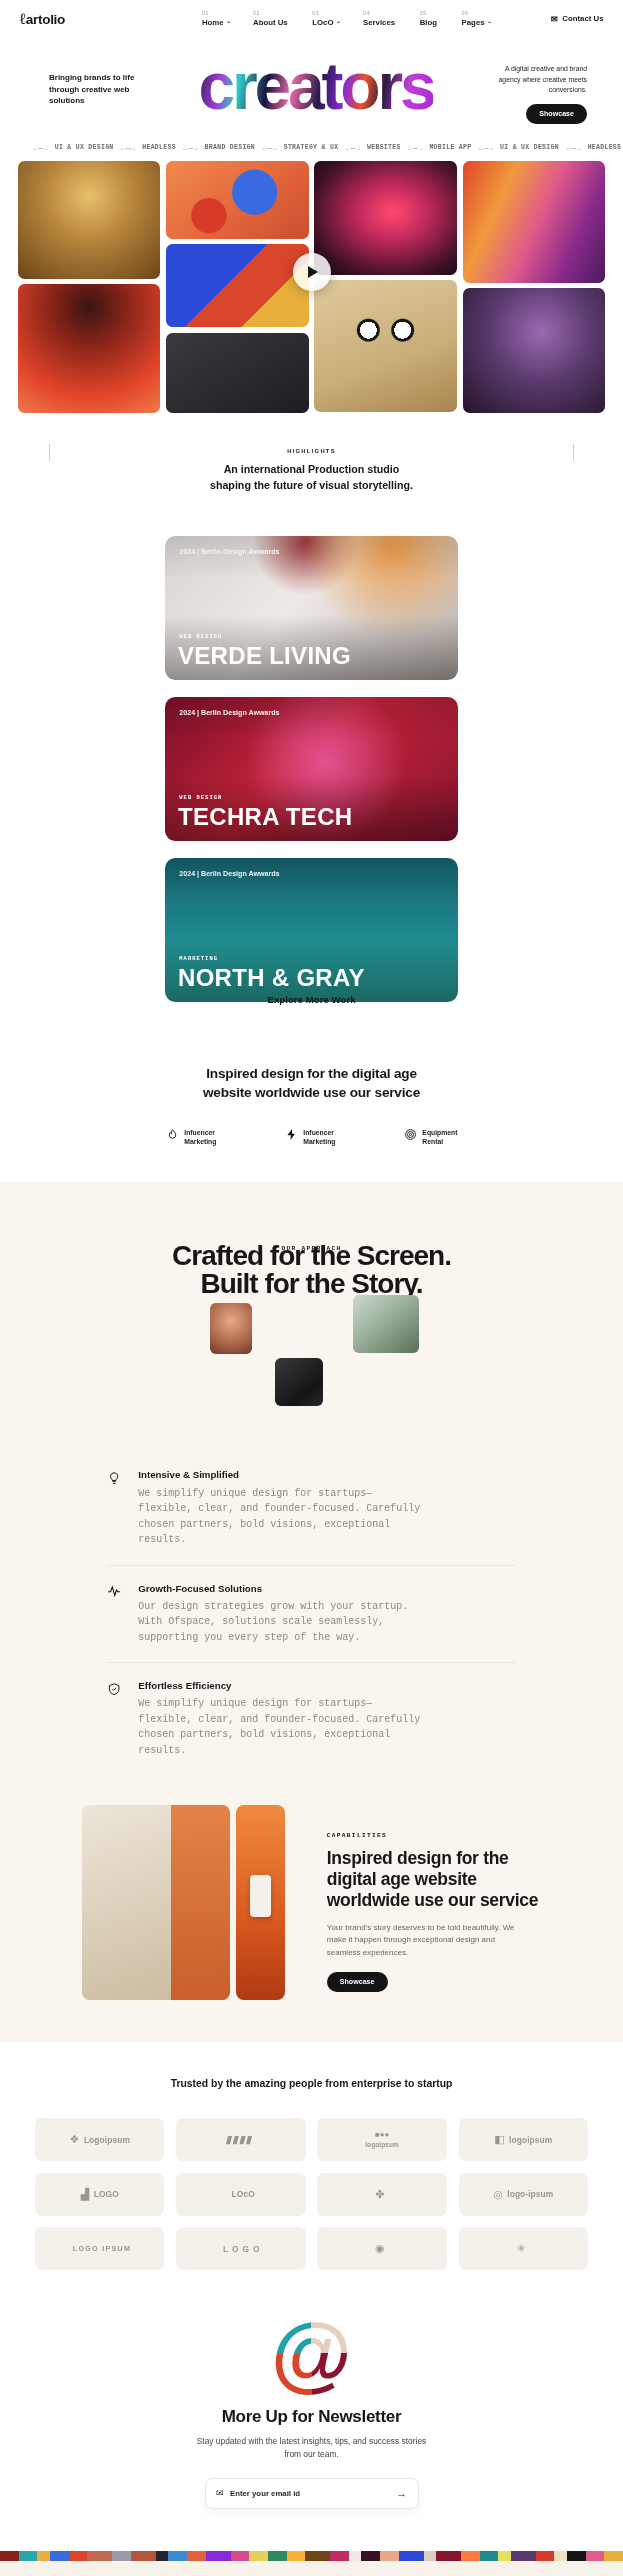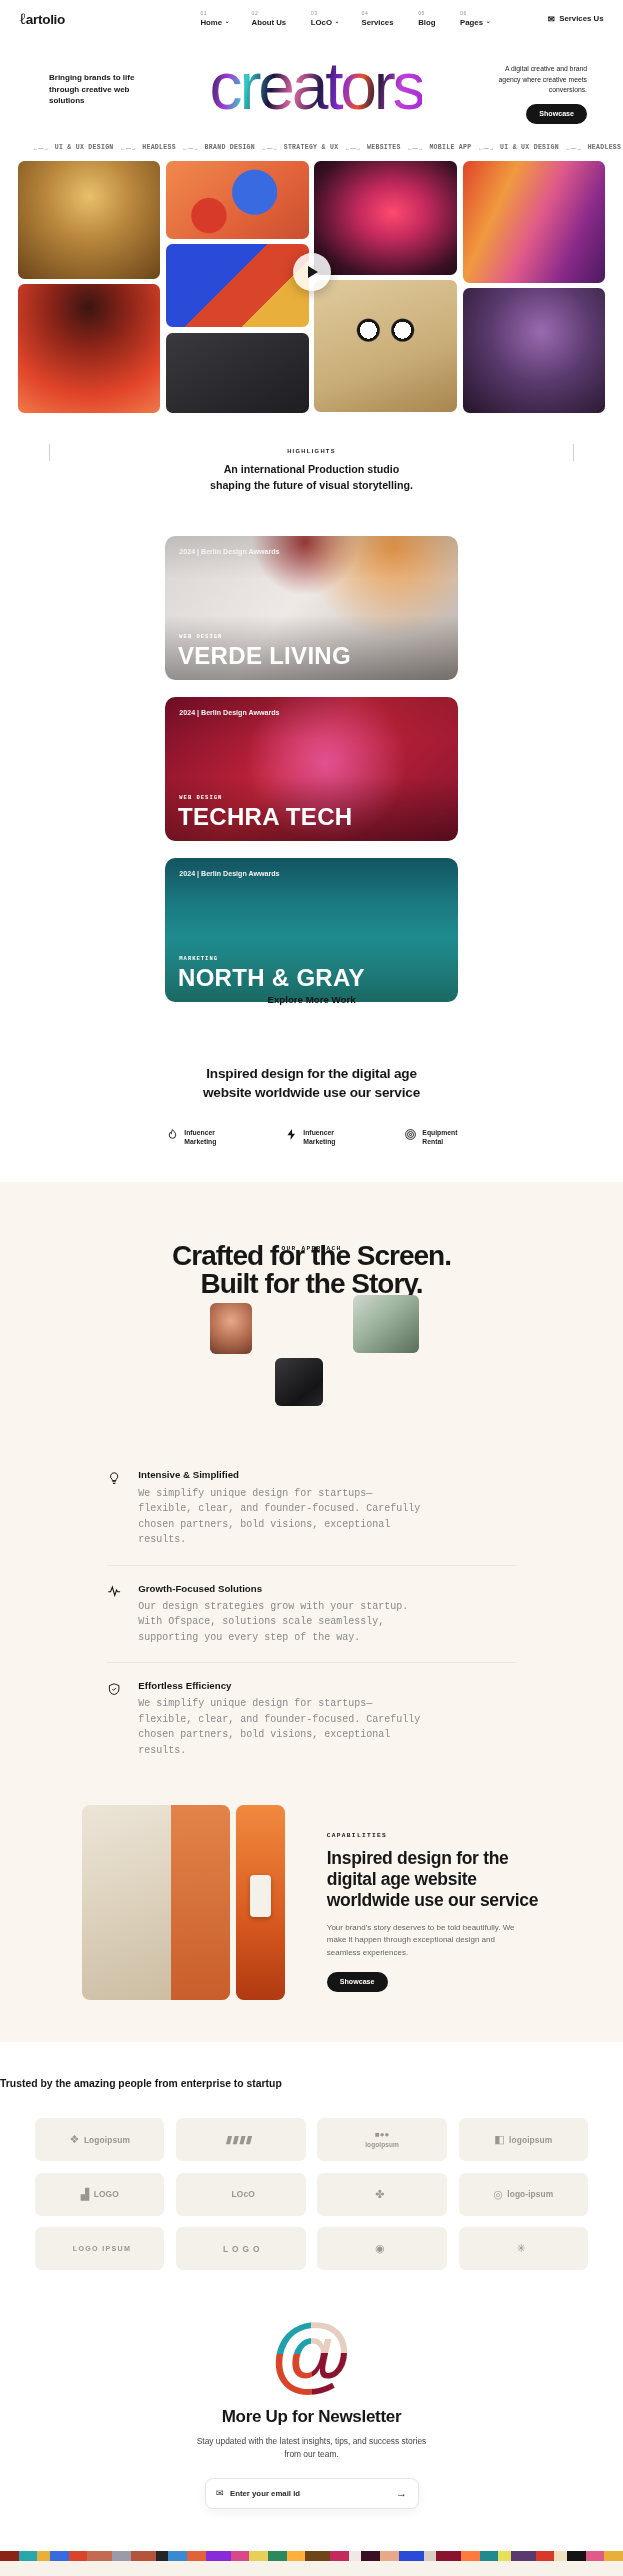--- a/index.html
+++ b/index.html
@@ -14,21 +14,21 @@
   .nav-item { cursor:pointer; }
   .nav-num { font-size:5.2px; color:#9a9a9a; letter-spacing:0.6px; margin-bottom:1.3px; }
   .nav-label { font-size:7.8px; font-weight:600; color:#1c1c1c; display:flex; align-items:center; gap:2.6px; }
   .chev { font-size:5.8px; color:#1c1c1c; transform:translateY(-0.6px); }
   .contact-link { display:flex; align-items:center; gap:4.5px; font-size:7.8px; font-weight:600; cursor:pointer; }
   .env { font-size:8.4px; }
 
   
   .hero { display:flex; align-items:flex-start; justify-content:space-between; padding:26px 36px 0 49px; }
   .hero-left { width:97px; font-size:8px; font-weight:600; line-height:1.45; padding-top:11.7px; }
-  .hero-title { font-size:66px; font-weight:400; letter-spacing:-3.2px; line-height:0.9; margin-top:-3.9px;
+  .hero-title { font-size:66px; font-weight:700; letter-spacing:-3.2px; line-height:0.9; margin-top:-3.9px;
     background:linear-gradient(100deg,#2b1f4e 0%,#a03ad6 10%,#32ccc7 18%,#1b1240 30%,#e86aa6 40%,#241a4e 52%,#8a2bd9 62%,#e8522e 70%,#2a1a3e 78%,#c03fd9 88%,#a62bd4 100%);
     -webkit-background-clip:text; background-clip:text; color:transparent; }
   .hero-right { width:101px; text-align:right; padding-top:3.9px; }
   .hero-right-text { font-size:6.8px; line-height:1.5; color:#1c1c1c; margin-bottom:9px; }
   .btn-pill { display:inline-block; background:#141414; color:#fff; border:none; border-radius:13px; padding:5.8px 13px; font-size:7.1px; font-weight:600; cursor:pointer; font-family:inherit; }
 
   
   .marquee { margin-top:17px; white-space:nowrap; overflow:hidden; color:#6b6b6b; }
   .marquee-inner { display:inline-flex; align-items:center; padding-left:26px; }
   .m-item { display:inline-flex; align-items:center; }
@@ -105,21 +105,21 @@
     background:linear-gradient(160deg,#ece5d8 0%,#ddd2bd 45%,#c9b99d 100%), #ddd; }
   .cap-img-big::after { content:""; display:block; width:40%; height:100%; margin-left:60%; border-radius:0 7.8px 7.8px 0; background:linear-gradient(180deg,#e2793a 0%,#c9541f 100%); opacity:0.9; }
   .cap-img-small { width:49px; height:195px; border-radius:7.8px; flex:none; position:relative; background:linear-gradient(180deg,#f08a3e 0%,#d8591f 60%,#b03a12 100%); }
   .cap-img-small::after { content:""; position:absolute; left:14.3px; top:70px; width:21px; height:42px; border-radius:3.9px; background:#f4f0ea; box-shadow:0 1.9px 5.2px rgba(0,0,0,0.25); }
   .cap-text { margin-left:36px; padding-top:27px; width:214px; }
   .cap-eyebrow { font-size:6.2px; font-weight:700; letter-spacing:1.3px; font-family:"Liberation Mono", monospace; margin-bottom:9px; }
   .cap-heading { font-size:17.5px; font-weight:600; letter-spacing:-0.3px; line-height:1.2; margin-bottom:10.4px; }
   .cap-body { font-size:8px; color:#666; line-height:1.55; max-width:188px; margin-bottom:13px; }
 
   
-  .trusted { text-align:left; padding-top:36px; font-size:10.4px; font-weight:600; }
+  .trusted { text-align:center; padding-top:36px; font-size:10.4px; font-weight:600; }
   .logo-grid { display:grid; grid-template-columns:repeat(4,1fr); gap:11.7px; width:553px; margin:28.6px auto 0 auto; }
   .logo-cell { height:43px; border-radius:6.5px; background:#F4F1EA; display:flex; align-items:center; justify-content:center; gap:4.5px; color:#9b968c; }
   .logo-glyph { font-size:11px; line-height:1; }
   .logo-label { font-size:8.4px; font-weight:700; letter-spacing:0.1px; }
   .lk-bars .logo-glyph { letter-spacing:0.6px; font-style:italic; }
   .lk-shapes { flex-direction:column; gap:1.3px; } .lk-shapes .logo-glyph { font-size:7.8px; } .lk-shapes .logo-label { font-size:6.5px; font-weight:600; }
   .lk-spaced .logo-label { letter-spacing:3.9px; }
   .lk-stamp .logo-label { letter-spacing:1.3px; font-size:7.1px; }
 
   
@@ -196,21 +196,21 @@
         <div class="nav-item">
         <div class="nav-num">06</div>
         <div class="nav-label">
           <span>Pages</span>
           <span class="chev">⌄</span>
         </div>
       </div>
     </div>
     <div class="contact-link">
       <span class="env">✉</span>
-      <span>Services Us</span>
+      <span>Contact Us</span>
     </div>
   </div>
 
   <div class="hero">
     <div class="hero-left">Bringing brands to life through creative web solutions</div>
     <div class="hero-title">creators</div>
     <div class="hero-right">
       <div class="hero-right-text">A digital creative and brand agency where creative meets conversions.</div>
       <button class="btn-pill">Showcase</button>
     </div>

